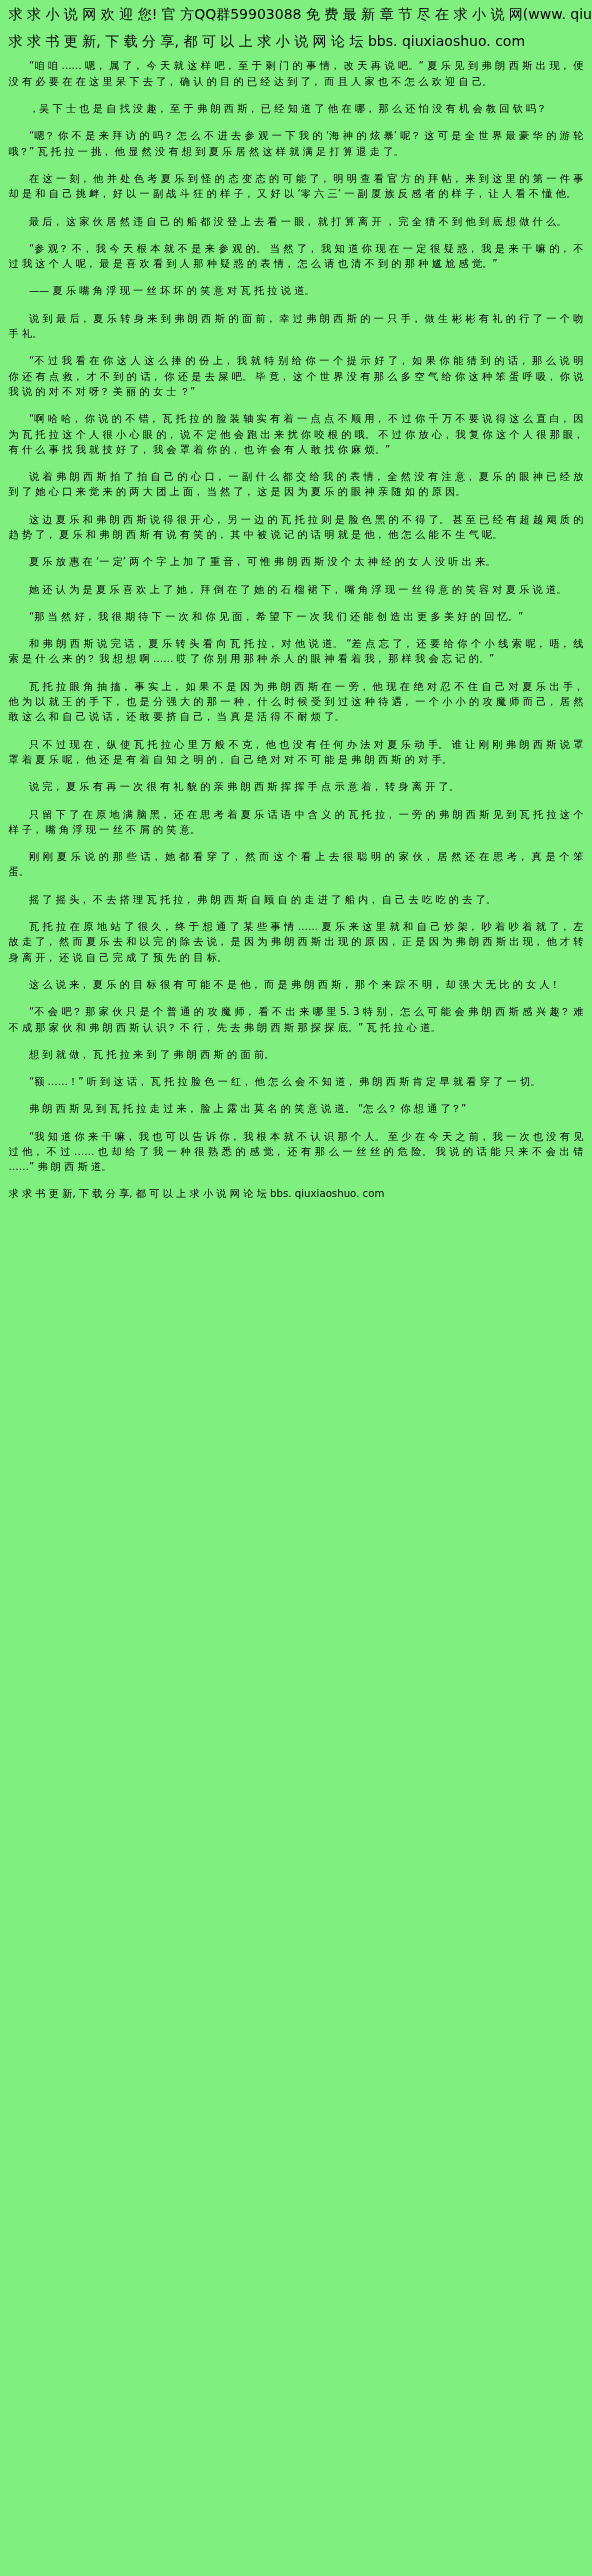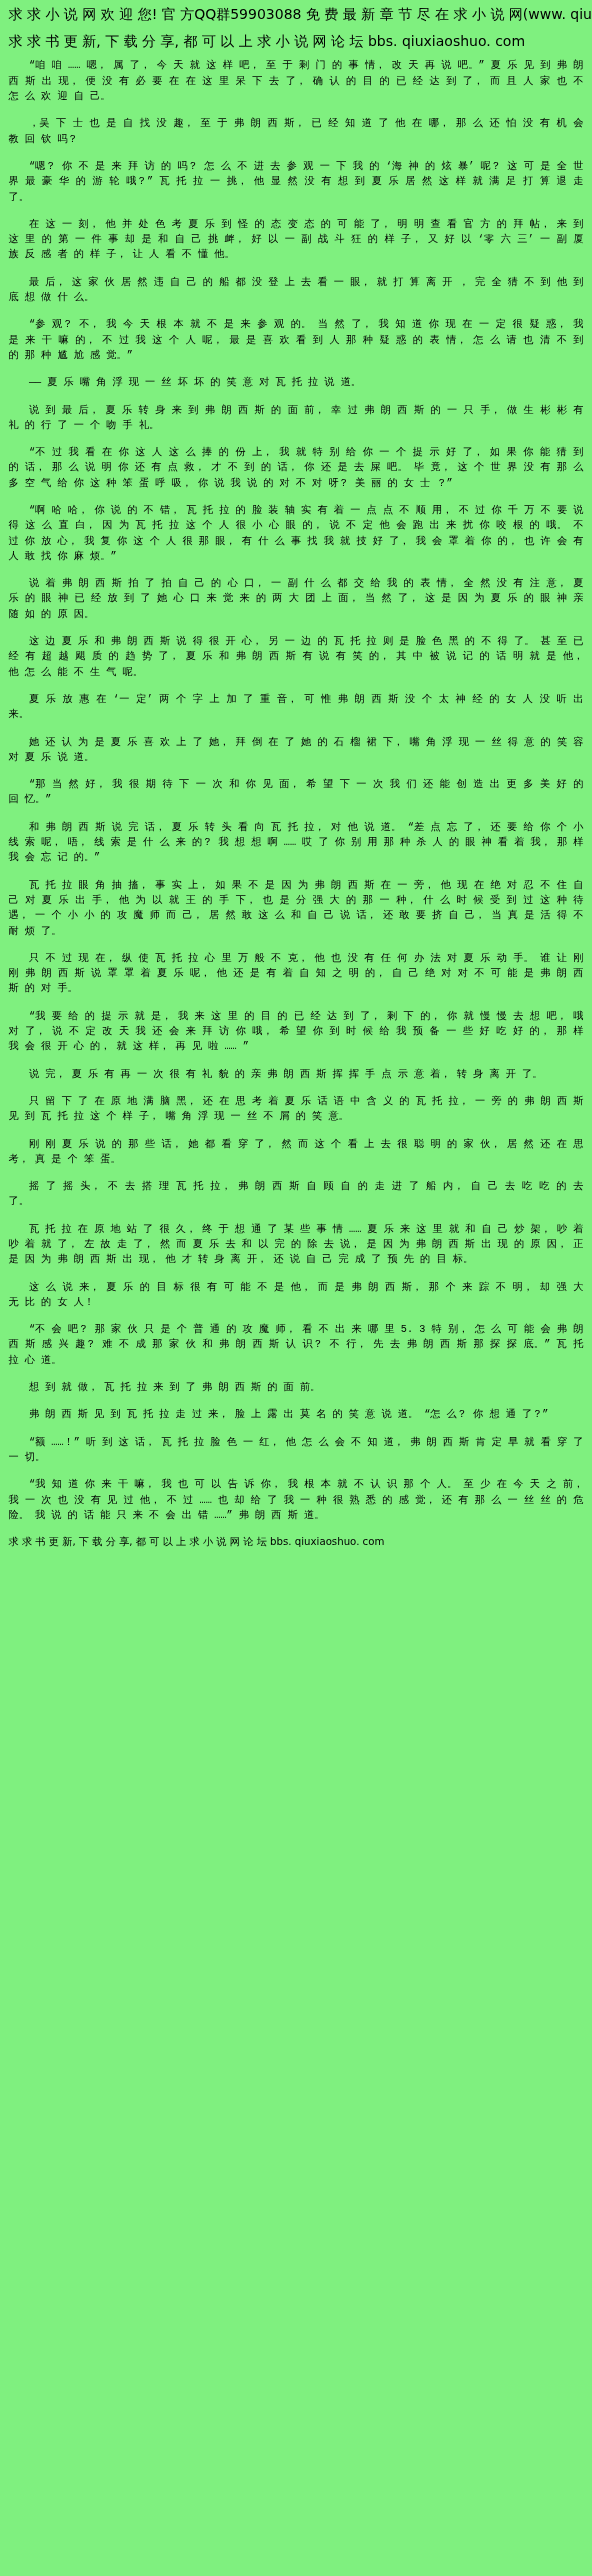--- a/index.html
+++ b/index.html
@@ -25,21 +25,20 @@
     white-space: nowrap;
     margin-bottom: 8.5px;
     line-height: 1.3;
   }
   .content p {
     margin: 0 0 12px 0;
     text-indent: 2em;
     text-align: justify;
     font-size: 10.2px;
     line-height: 1.5;
-    font-family: Liberation Mono, monospace;
   }
   .footer {
     font-size: 10.2px;
     white-space: nowrap;
     margin-top: 3.4px;
     line-height: 1.3;
   }
 </style>
 </head>
 <body>
@@ -62,30 +61,29 @@
     <p>“不 过 我 看 在 你 这 人 这 么 捧 的 份 上， 我 就 特 别 给 你 一 个 提 示 好 了， 如 果 你 能 猜 到 的 话， 那 么 说 明 你 还 有 点 救， 才 不 到 的 话， 你 还 是 去 屎 吧。 毕 竟， 这 个 世 界 没 有 那 么 多 空 气 给 你 这 种 笨 蛋 呼 吸， 你 说 我 说 的 对 不 对 呀？ 美 丽 的 女 士 ？”</p>
     <p>“啊 哈 哈， 你 说 的 不 错， 瓦 托 拉 的 脸 装 轴 实 有 着 一 点 点 不 顺 用， 不 过 你 千 万 不 要 说 得 这 么 直 白， 因 为 瓦 托 拉 这 个 人 很 小 心 眼 的， 说 不 定 他 会 跑 出 来 扰 你 咬 根 的 哦。 不 过 你 放 心， 我 复 你 这 个 人 很 那 眼， 有 什 么 事 找 我 就 技 好 了， 我 会 罩 着 你 的， 也 许 会 有 人 敢 找 你 麻 烦。”</p>
     <p>说 着 弗 朗 西 斯 拍 了 拍 自 己 的 心 口， 一 副 什 么 都 交 给 我 的 表 情， 全 然 没 有 注 意， 夏 乐 的 眼 神 已 经 放 到 了 她 心 口 来 觉 来 的 两 大 团 上 面， 当 然 了， 这 是 因 为 夏 乐 的 眼 神 亲 随 如 的 原 因。</p>
     <p>这 边 夏 乐 和 弗 朗 西 斯 说 得 很 开 心， 另 一 边 的 瓦 托 拉 则 是 脸 色 黑 的 不 得 了。 甚 至 已 经 有 超 越 飓 质 的 趋 势 了， 夏 乐 和 弗 朗 西 斯 有 说 有 笑 的， 其 中 被 说 记 的 话 明 就 是 他， 他 怎 么 能 不 生 气 呢。</p>
     <p>夏 乐 放 惠 在 ‘一 定’ 两 个 字 上 加 了 重 音， 可 惟 弗 朗 西 斯 没 个 太 神 经 的 女 人 没 听 出 来。</p>
     <p>她 还 认 为 是 夏 乐 喜 欢 上 了 她， 拜 倒 在 了 她 的 石 榴 裙 下， 嘴 角 浮 现 一 丝 得 意 的 笑 容 对 夏 乐 说 道。</p>
     <p>“那 当 然 好， 我 很 期 待 下 一 次 和 你 见 面， 希 望 下 一 次 我 们 还 能 创 造 出 更 多 美 好 的 回 忆。”</p>
     <p>和 弗 朗 西 斯 说 完 话， 夏 乐 转 头 看 向 瓦 托 拉， 对 他 说 道。 “差 点 忘 了， 还 要 给 你 个 小 线 索 呢， 唔， 线 索 是 什 么 来 的？ 我 想 想 啊 …… 哎 了 你 别 用 那 种 杀 人 的 眼 神 看 着 我， 那 样 我 会 忘 记 的。”</p>
     <p>瓦 托 拉 眼 角 抽 搐， 事 实 上， 如 果 不 是 因 为 弗 朗 西 斯 在 一 旁， 他 现 在 绝 对 忍 不 住 自 己 对 夏 乐 出 手， 他 为 以 就 王 的 手 下， 也 是 分 强 大 的 那 一 种， 什 么 时 候 受 到 过 这 种 待 遇， 一 个 小 小 的 攻 魔 师 而 己， 居 然 敢 这 么 和 自 己 说 话， 还 敢 要 挤 自 己， 当 真 是 活 得 不 耐 烦 了。</p>
     <p>只 不 过 现 在， 纵 使 瓦 托 拉 心 里 万 般 不 克， 他 也 没 有 任 何 办 法 对 夏 乐 动 手。 谁 让 刚 刚 弗 朗 西 斯 说 罩 罩 着 夏 乐 呢， 他 还 是 有 着 自 知 之 明 的， 自 己 绝 对 对 不 可 能 是 弗 朗 西 斯 的 对 手。</p>
-    <p>“我 要 给 的 提 示 就 是， 我 来 这 里 的 目 的 已 经 达 到 了， 剩 下 的， 你 就 慢 慢 去 想 吧， 哦 对 了， 说 不 定 改 天 我 还 会 来 拜 访 你 哦， 希 望 你 到 时 候 给 我 预 备 一 些 好 吃 好 的， 那 样 我 会 很 开 心 的， 就 这 样， 再 见 啦 …… ”</p>
     <p>说 完， 夏 乐 有 再 一 次 很 有 礼 貌 的 亲 弗 朗 西 斯 挥 挥 手 点 示 意 着， 转 身 离 开 了。</p>
     <p>只 留 下 了 在 原 地 满 脑 黑， 还 在 思 考 着 夏 乐 话 语 中 含 义 的 瓦 托 拉， 一 旁 的 弗 朗 西 斯 见 到 瓦 托 拉 这 个 样 子， 嘴 角 浮 现 一 丝 不 屑 的 笑 意。</p>
     <p>刚 刚 夏 乐 说 的 那 些 话， 她 都 看 穿 了， 然 而 这 个 看 上 去 很 聪 明 的 家 伙， 居 然 还 在 思 考， 真 是 个 笨 蛋。</p>
     <p>摇 了 摇 头， 不 去 搭 理 瓦 托 拉， 弗 朗 西 斯 自 顾 自 的 走 进 了 船 内， 自 己 去 吃 吃 的 去 了。</p>
     <p>瓦 托 拉 在 原 地 站 了 很 久， 终 于 想 通 了 某 些 事 情 …… 夏 乐 来 这 里 就 和 自 己 炒 架， 吵 着 吵 着 就 了， 左 故 走 了， 然 而 夏 乐 去 和 以 完 的 除 去 说， 是 因 为 弗 朗 西 斯 出 现 的 原 因， 正 是 因 为 弗 朗 西 斯 出 现， 他 才 转 身 离 开， 还 说 自 己 完 成 了 预 先 的 目 标。</p>
     <p>这 么 说 来， 夏 乐 的 目 标 很 有 可 能 不 是 他， 而 是 弗 朗 西 斯， 那 个 来 踪 不 明， 却 强 大 无 比 的 女 人！</p>
     <p>“不 会 吧？ 那 家 伙 只 是 个 普 通 的 攻 魔 师， 看 不 出 来 哪 里 5. 3 特 别， 怎 么 可 能 会 弗 朗 西 斯 感 兴 趣？ 难 不 成 那 家 伙 和 弗 朗 西 斯 认 识？ 不 行， 先 去 弗 朗 西 斯 那 探 探 底。” 瓦 托 拉 心 道。</p>
     <p>想 到 就 做， 瓦 托 拉 来 到 了 弗 朗 西 斯 的 面 前。</p>
+    <p>“额 ……！” 听 到 这 话， 瓦 托 拉 脸 色 一 红， 他 怎 么 会 不 知 道， 弗 朗 西 斯 肯 定 早 就 看 穿 了 一 切。</p>
     <p>弗 朗 西 斯 见 到 瓦 托 拉 走 过 来， 脸 上 露 出 莫 名 的 笑 意 说 道。 “怎 么？ 你 想 通 了？”</p>
-    <p>“额 ……！” 听 到 这 话， 瓦 托 拉 脸 色 一 红， 他 怎 么 会 不 知 道， 弗 朗 西 斯 肯 定 早 就 看 穿 了 一 切。</p>
     <p>“我 知 道 你 来 干 嘛， 我 也 可 以 告 诉 你， 我 根 本 就 不 认 识 那 个 人。 至 少 在 今 天 之 前， 我 一 次 也 没 有 见 过 他， 不 过 …… 也 却 给 了 我 一 种 很 熟 悉 的 感 觉， 还 有 那 么 一 丝 丝 的 危 险。 我 说 的 话 能 只 来 不 会 出 错 ……” 弗 朗 西 斯 道。</p>
   </div>
 
   <div class="footer">求 求 书 更 新,   下 载 分 享,  都 可 以 上 求 小 说 网 论 坛                                         bbs. qiuxiaoshuo. com</div>
 
 </div>
 
 
 </body></html>

